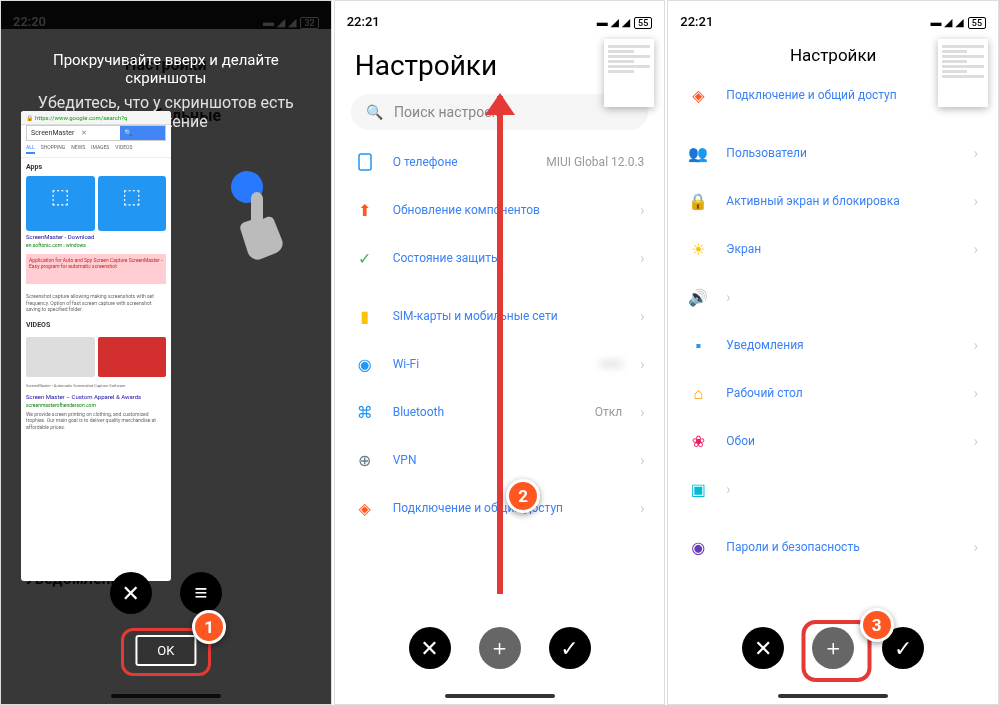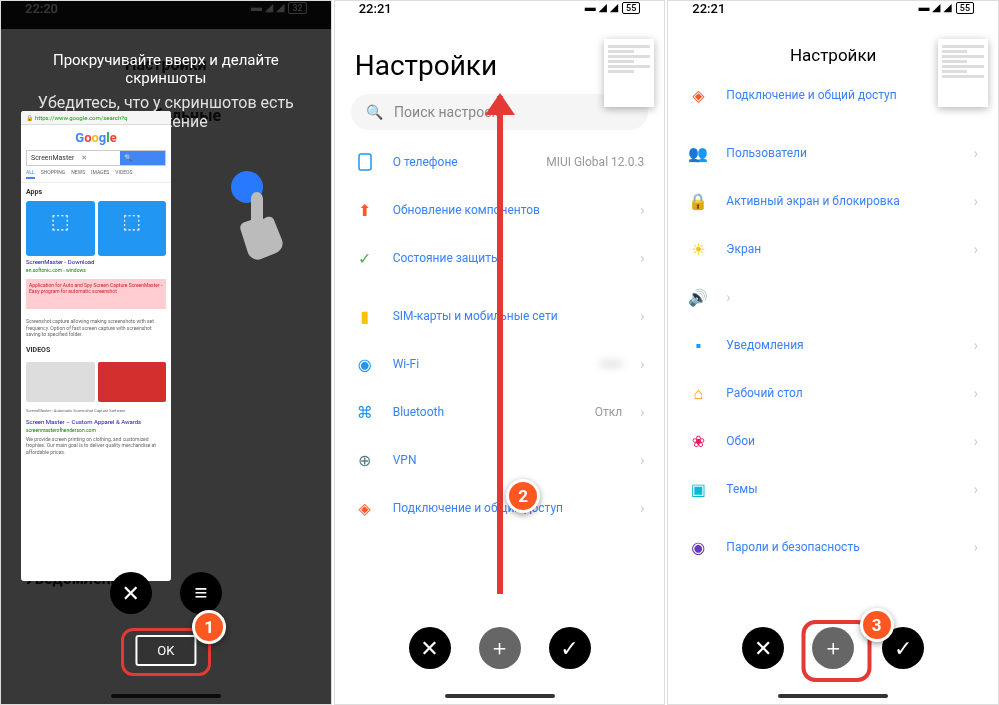--- a/index.html
+++ b/index.html
@@ -1,18 +1,18 @@
 <!DOCTYPE html>
 <html><head>
 <meta charset="utf-8">
 <style>
 *{box-sizing:border-box;margin:0;padding:0;font-family:-apple-system,BlinkMacSystemFont,"Segoe UI",Roboto,sans-serif}
 body{background:#fff;width:999px;height:705px;display:flex;gap:2px}
 .phone{flex:1;position:relative;background:#fff;border:1px solid #ddd;overflow:hidden}
-.status-bar{height:28px;display:flex;align-items:flex-start;justify-content:space-between;padding:0 24px;font-size:13px;font-weight:500}
+.status-bar{height:28px;display:flex;align-items:flex-end;justify-content:space-between;padding:0 12px;font-size:13px;font-weight:500}
 .status-bar.dark{background:#1a1a1a;color:#fff}
 .status-right{display:flex;align-items:center;gap:4px;font-size:11px}
 .battery{border:1px solid currentColor;border-radius:2px;padding:0 3px;font-size:9px}
 .dark-overlay{position:absolute;inset:0;background:rgba(0,0,0,0.78);z-index:2;color:#fff;padding:50px 20px 0}
 .dark-overlay h2{font-size:15px;font-weight:400;text-align:center;margin-bottom:6px}
 .dark-overlay p{font-size:16px;text-align:center;opacity:.85}
 .demo-shot{position:absolute;top:110px;left:20px;width:150px;height:470px;background:#fff;z-index:3;border-radius:3px;overflow:hidden;font-size:7px;color:#333}
 .demo-addr{background:#f5f5f5;padding:3px 5px;color:#0a0;font-size:6px;border-bottom:1px solid #ddd}
 .demo-google{text-align:center;padding:5px 0;font-weight:700;font-size:13px}
 .demo-google span:nth-child(1){color:#4285f4}.demo-google span:nth-child(2){color:#ea4335}.demo-google span:nth-child(3){color:#fbbc05}.demo-google span:nth-child(4){color:#4285f4}.demo-google span:nth-child(5){color:#34a853}.demo-google span:nth-child(6){color:#ea4335}
@@ -76,21 +76,20 @@
 блокировка</div>
 <div class="bg-row">Экран</div>
 <div class="bg-row">Уведомления</div>
 </div>
 <div class="dark-overlay">
 <h2>Прокручивайте вверх и делайте скриншоты</h2>
 <p>Убедитесь, что у скриншотов есть наложение</p>
 </div>
 <div class="demo-shot">
 <div class="demo-addr">🔒 <span>https://www.google.com/search?q</span></div>
-<div class="demo-google"><span>G</span><span>o</span><span>o</span><span>g</span><span>l</span><span>e</span></div>
 <div class="demo-search">
         <span>ScreenMaster</span>
         <span class="x">✕</span>
         <span class="q">🔍</span>
       </div>
 <div class="demo-tabs">
         <span>ALL</span>
         <span>SHOPPING</span>
         <span>NEWS</span>
         <span>IMAGES</span>
@@ -256,21 +255,20 @@
       <span class="row-text">Рабочий стол</span>
       <span class="chev">›</span>
     </div>
 <div class="row">
       <span class="row-icon" style="color:#e91e63">❀</span>
       <span class="row-text">Обои</span>
       <span class="chev">›</span>
     </div>
 <div class="row">
       <span class="row-icon" style="color:#00bcd4">▣</span>
-      <span class="row-text">Темы</span>
       <span class="chev">›</span>
     </div>
 <div class="sep"></div>
 <div class="row">
       <span class="row-icon" style="color:#673ab7">◉</span>
       <span class="row-text">Пароли и безопасность</span>
       <span class="chev">›</span>
     </div>
 <div class="bottom-btns">
 <div class="circ-btn x">✕</div>

